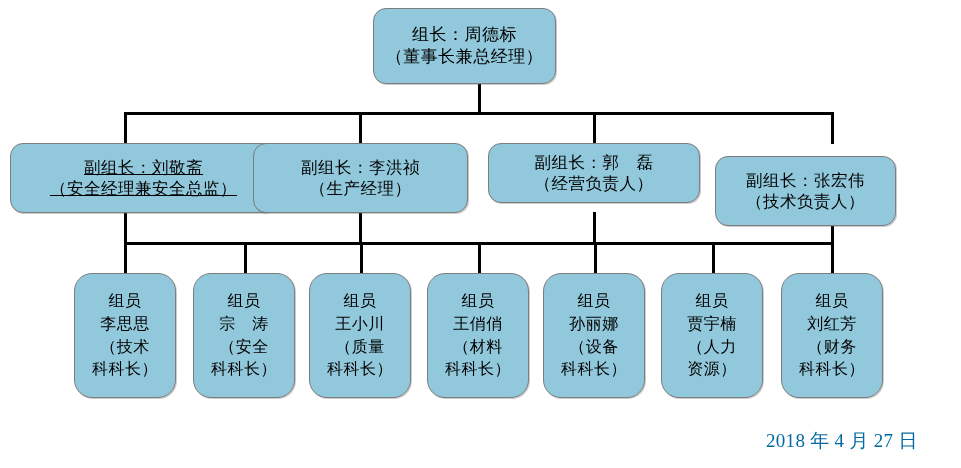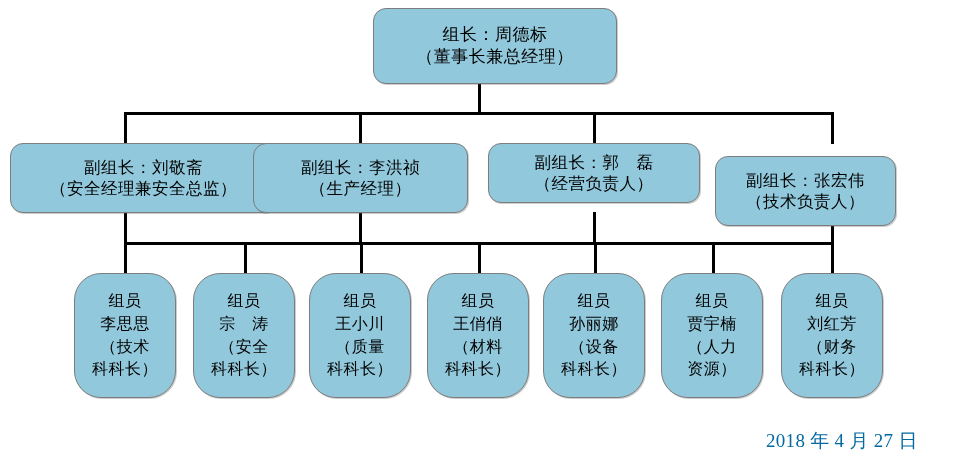--- a/index.html
+++ b/index.html
@@ -44,21 +44,21 @@
 
   .node-root {
     font-size: 17px;
   }
   .node-mgr {
     font-size: 16.5px;
   }
   .node-member {
     font-size: 16px;
     line-height: 1.42;
-    border-radius: 27px;
+    border-radius: 18px;
   }
 
   
   .conn {
     position: absolute;
     background: #000000;
     z-index: 1;
   }
   .conn-v { width: 3px; }
   .conn-h { height: 3px; }
@@ -95,26 +95,26 @@
   <div class="conn conn-h" style="left:124px; top:242px; width:710px;"></div>
 
   <div class="conn conn-v" style="left:124px; top:242px; height:32px;"></div>
   <div class="conn conn-v" style="left:244px; top:242px; height:32px;"></div>
   <div class="conn conn-v" style="left:360px; top:242px; height:32px;"></div>
   <div class="conn conn-v" style="left:478px; top:242px; height:32px;"></div>
   <div class="conn conn-v" style="left:594px; top:242px; height:32px;"></div>
   <div class="conn conn-v" style="left:712px; top:242px; height:32px;"></div>
   <div class="conn conn-v" style="left:831px; top:242px; height:32px;"></div>
 
-  <div class="node node-root" style="left:373px; top:8px; width:244px; height:76px;">
+  <div class="node node-root" style="left:373px; top:8px; width:183px; height:76px;">
     <span class="line">组长：周德标</span>
     <span class="line">（董事长兼总经理）</span>
   </div>
 
-  <div class="node node-mgr" style="left:10px; top:143px; width:267px; height:70px;">
+  <div class="node node-mgr" style="left:10px; top:143px; width:267px; height:70px;text-decoration:underline;">
     <span class="line">副组长：刘敬斋</span>
     <span class="line">（安全经理兼安全总监）</span>
   </div>
 
   <div class="node node-mgr" style="left:253px; top:143px; width:215px; height:70px;">
     <span class="line">副组长：李洪祯</span>
     <span class="line">（生产经理）</span>
   </div>
 
   <div class="node node-mgr" style="left:488px; top:143px; width:212px; height:60px;">

